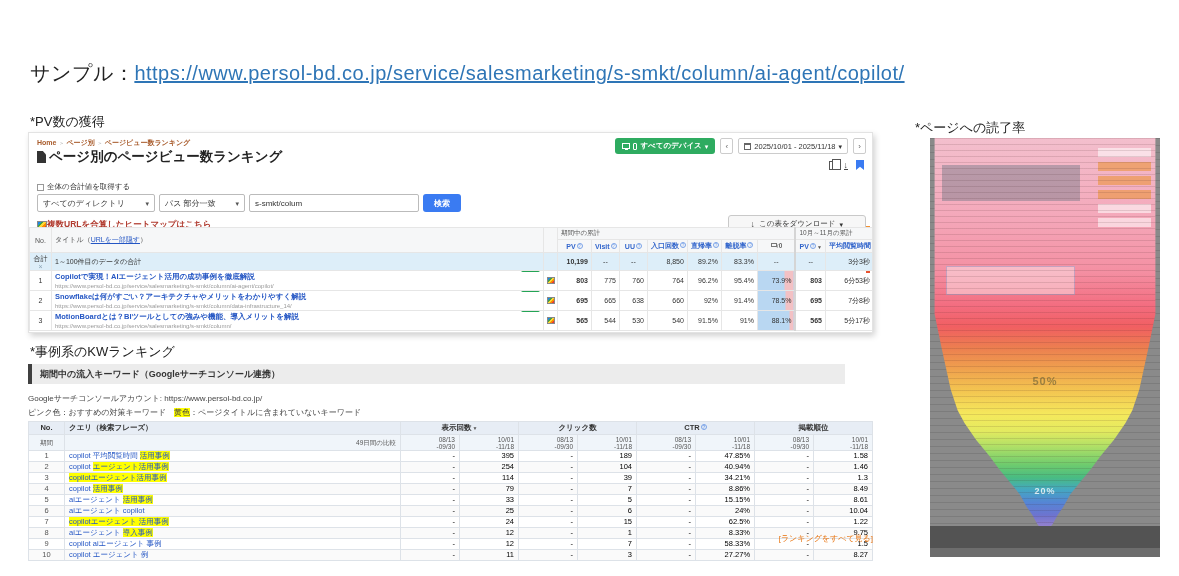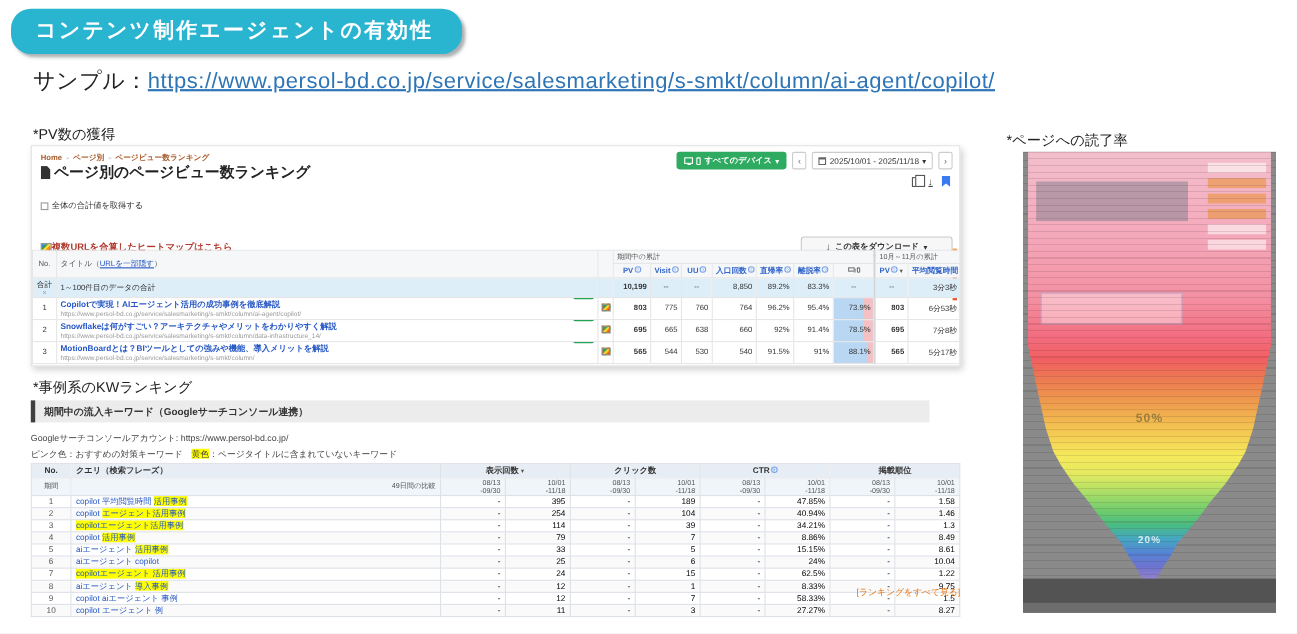--- a/index.html
+++ b/index.html
@@ -50,21 +50,21 @@
   .sel .caret::after { color:#555; }
   .inp { border:1px solid #bbb; border-radius:2px; height:18px; width:170px; font-size:8px; color:#333; padding:0 5px;
          font-family:"Liberation Sans",sans-serif; }
   .searchbtn { background:#3a7bf2; color:#fff; border:none; border-radius:3px; height:18px; width:38px;
                font-size:8px; font-weight:bold; cursor:pointer; font-family:"Liberation Sans",sans-serif; }
   .hmrow { position:absolute; left:8px; top:86px; display:flex; align-items:center; gap:0; }
   .rainbow { width:10px; height:8px; border:1px solid #888;
              background:linear-gradient(135deg,#1e88e5 0 22%,#43a047 22% 42%,#fdd835 42% 62%,#fb8c00 62% 80%,#e53935 80%); }
   .hmlink { font-size:8.5px; font-weight:bold; color:#b03a2e; text-decoration:none; cursor:pointer; }
   .dlbtn { position:absolute; right:6px; top:82px; border:1px solid #c9c9c9; background:#f7f7f7; border-radius:3px;
-           font-size:7.5px; color:#333; padding:3px 22px; display:flex; gap:4px; align-items:center; cursor:pointer; font-weight:bold; }
+           font-size:7.5px; color:#333; padding:3px 22px; display:flex; gap:4px; align-items:center; cursor:pointer; font-weight:normal; }
   .heatbar { position:absolute; right:2px; top:93px; width:4px; height:47px; background:linear-gradient(#f3902f,#e9512f); }
 
   
   .mt { position:absolute; left:0; top:94px; width:845px; border-collapse:collapse; table-layout:fixed; font-size:7px; }
   .mt th, .mt td { border:1px solid #e6e6e6; padding:1px 3px; color:#333; overflow:hidden; white-space:nowrap; }
   .mt thead th { background:#f6f7f8; font-weight:normal; text-align:center; color:#555; }
   .mt .t-left { text-align:left; }
   .mt .grp { font-size:6.5px; }
   .mt .sep { border-left:2px solid #d5d5d5; }
   .mblue { color:#3366cc; font-weight:bold; }
@@ -131,23 +131,20 @@
   .pct-50 { top:56.5%; font-size:11px; color:rgba(110,100,55,.65); }
   .pct-20 { top:83%; font-size:9px; color:rgba(255,255,255,.8); }
   .footband { position:absolute; left:0; bottom:0; width:100%; height:7.5%; background:#535353; }
   .footband::after { content:""; position:absolute; left:0; bottom:0; width:100%; height:30%; background:#6d6d6d; }
 </style>
 </head>
 <body>
 
 <div class="slide">
 
-  <div class="banner">
-    <span>コンテンツ制作エージェントの有効性</span>
-  </div>
 
   <div class="sample">
     <span>サンプル：</span><a>https://www.persol-bd.co.jp/service/salesmarketing/s-smkt/column/ai-agent/copilot/</a>
   </div>
 
   <div class="seclbl" style="left:30px;top:113px">*PV数の獲得</div>
   <div class="seclbl" style="left:30px;top:343px">*事例系のKWランキング</div>
   <div class="seclbl" style="left:915px;top:119px">*ページへの読了率</div>
 
   <div class="panel">
@@ -181,20 +178,32 @@
       <span class="i-copy"></span>
       <span class="i-dl"></span>
       <span class="i-bm"></span>
     </div>
 
     <div class="chk">
       <span class="cbox"></span>
       <span>全体の合計値を取得する</span>
     </div>
 
+    <div class="formrow">
+      <div class="sel" style="width:118px;justify-content:space-between">
+        <span>すべてのディレクトリ</span>
+        <span class="caret"></span>
+      </div>
+      <div class="sel" style="width:86px;justify-content:space-between">
+        <span>パス 部分一致</span>
+        <span class="caret"></span>
+      </div>
+      <input class="inp" value="s-smkt/colum" style="">
+      <button class="searchbtn">検索</button>
+    </div>
 
     <div class="hmrow">
       <span class="rainbow"></span>
       <a class="hmlink">複数URLを合算したヒートマップはこちら</a>
     </div>
 
     <div class="dlbtn">
       <span class="i-dl"></span>
       <span>この表をダウンロード</span>
       <span class="caret"></span>

